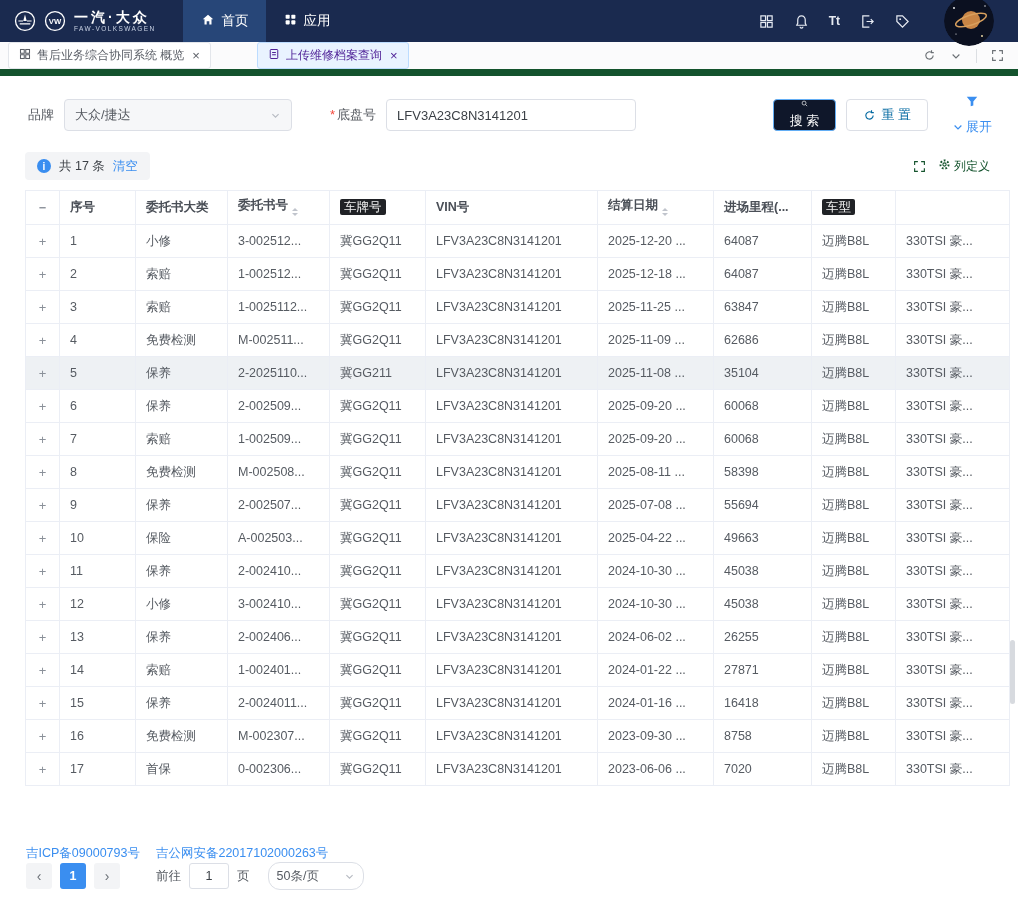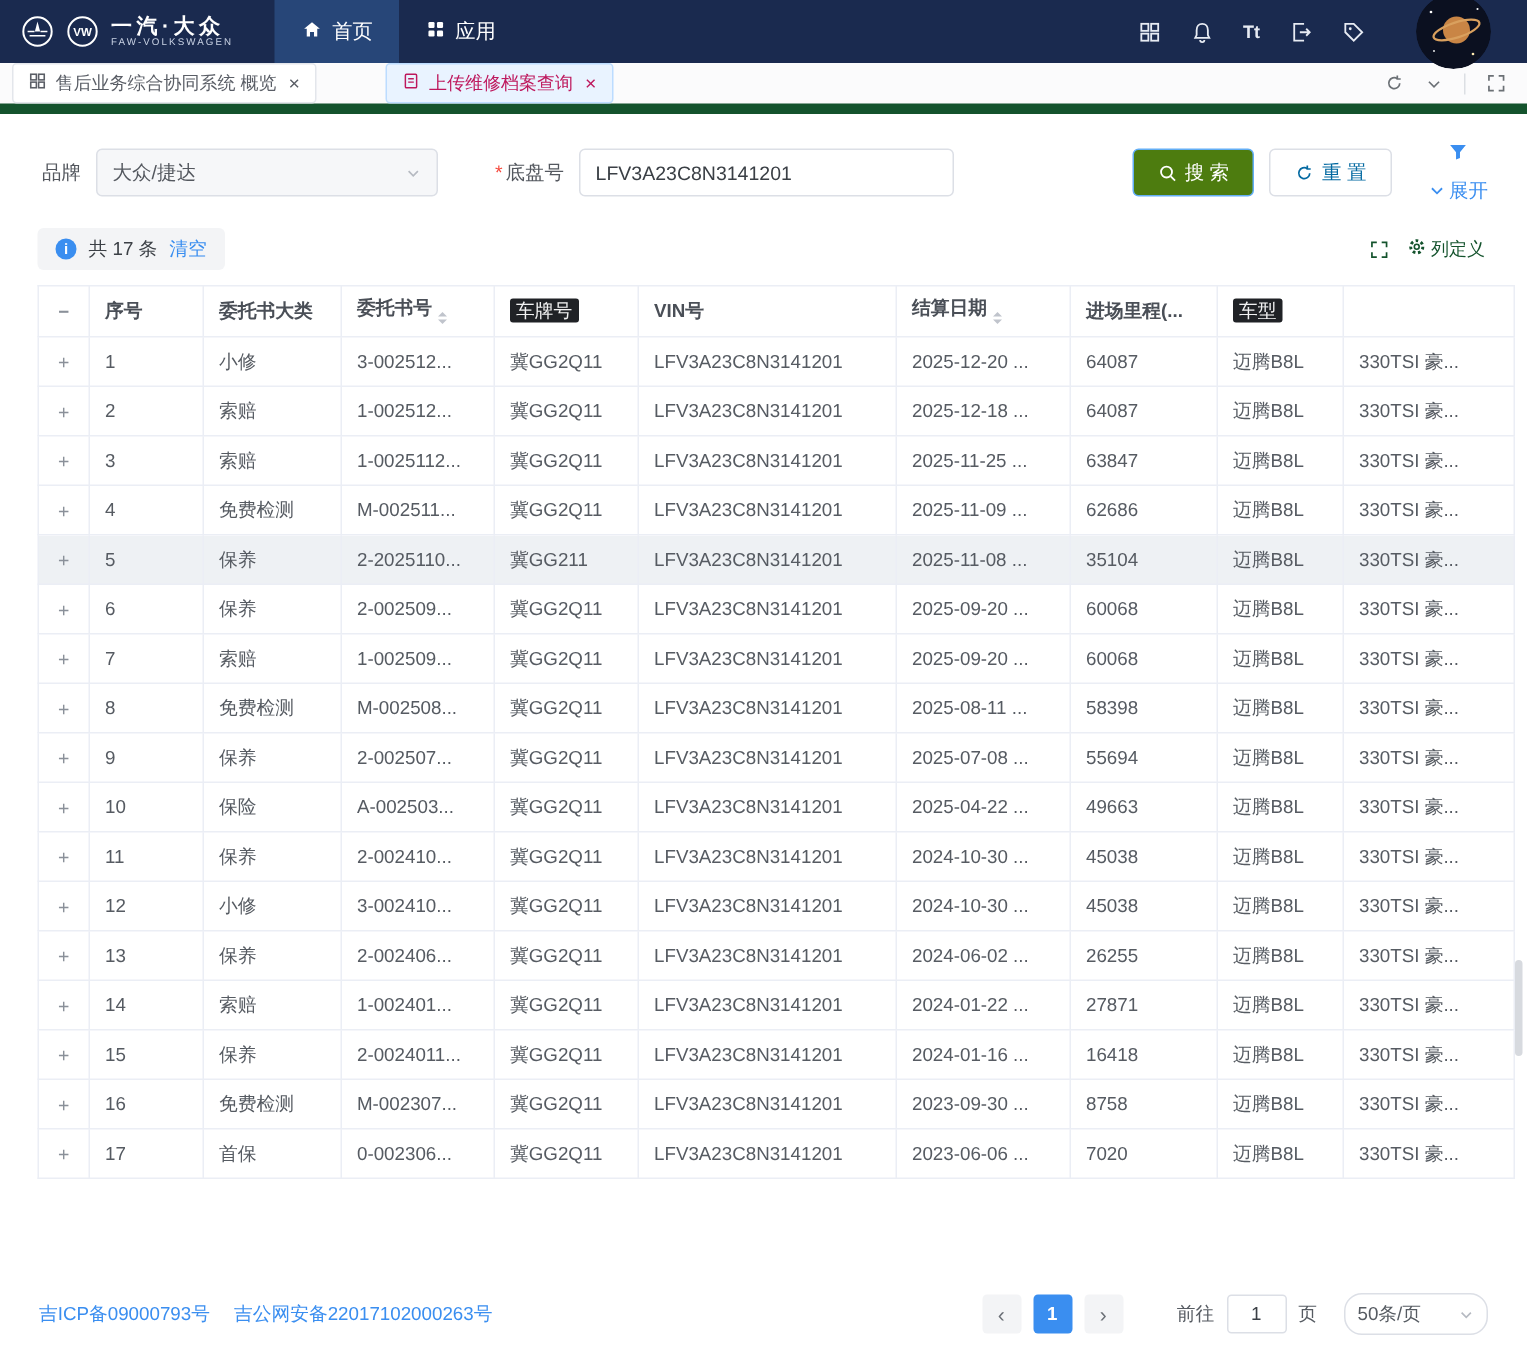--- a/index.html
+++ b/index.html
@@ -18,36 +18,36 @@
   .nav-item.active { background:#274678; }
   .nav-item.first { margin-left:28px; }
   .nav-right { margin-left:auto; display:flex; align-items:center; gap:20px; padding-right:108px; color:#e7ebf3; }
   .nav-right .nicon { display:flex; align-items:center; cursor:pointer; }
   .icon-tt { font-size:12px; font-weight:bold; letter-spacing:0; }
   .avatar { position:absolute; top:-4px; right:24px; width:50px; height:50px; border-radius:50%; overflow:hidden; z-index:30; cursor:pointer; }
 
   
   .tabbar { height:34px; background:#fbfbfc; border-bottom:7px solid #14532d; display:flex; align-items:center; padding-left:8px;gap:38px; }
   .tab { display:flex; align-items:center; gap:6px; height:27px; padding:0 10px; border:1px solid #e3e6eb; border-radius:3px; margin-right:8px; font-size:12px; color:#5a5e66; background:#fff; cursor:pointer; white-space:nowrap; }
-  .tab.active { background:#e9f3ff; border-color:#bcdcff; color:#be185d;align-items:center; }
+  .tab.active { background:#e9f3ff; border-color:#bcdcff; color:#4c1d95;align-items:center; }
   .tab .close { font-size:13px; margin-left:2px; cursor:pointer; }
   .tab-controls { margin-left:auto; display:flex; align-items:center; gap:14px; color:#6b7075; padding-right:14px; }
   .tab-controls .tcicon { display:flex; align-items:center; cursor:pointer; }
   .tc-divider { width:1px; height:14px; background:#dcdfe3; }
 
   
   .filterbar { display:flex; align-items:center; padding:18px 26px 8px 28px; gap:10px; }
   .flabel { font-size:13px; color:#54585f; white-space:nowrap; }
   .star { color:#f5493d; margin-right:2px; font-style:normal; }
   .select { width:228px; height:32px; border:1px solid #dcdfe6; border-radius:4px; background:#f6f7f9; display:flex; align-items:center; justify-content:space-between; padding:0 10px; font-size:13px; color:#54585f; cursor:pointer; }
   .select .chev { color:#b6bac2; display:flex; align-items:center; }
   .tinput { width:250px; height:32px; border:1px solid #dcdfe6; border-radius:4px; padding:0 10px; font-size:13px; color:#3a3f45; outline:none; }
   .spacer { flex:1; }
   .btn { height:32px; display:flex; align-items:center; gap:5px; padding:0 16px; border-radius:4px; border:1px solid #dcdfe6; background:#fff; font-size:13px; color:#0369a1; cursor:pointer; white-space:nowrap; }
-  .btn.primary { background:#4d7c0f; border-color:#63aef5; color:#fff; }
+  .btn.primary { background:#0f172a; border-color:#63aef5; color:#fff;flex-direction:column; }
   .filter-ops { display:flex; align-items:center; gap:10px; margin-left:14px; color:#3a8ef0; font-size:13px;flex-direction:column; }
   .filter-ops .fo { display:flex; align-items:center; gap:2px; cursor:pointer; }
 
   
   .summaryrow { display:flex; align-items:center; justify-content:space-between; padding:8px 28px 10px 25px; }
   .alert { display:flex; align-items:center; gap:8px; background:#f3f4f6; border-radius:4px; height:28px; padding:0 12px; font-size:12.5px; color:#3c4046; }
   .info-icon { width:14px; height:14px; border-radius:50%; background:#3a8ef0; color:#fff; font-size:10px; font-weight:bold; display:flex; align-items:center; justify-content:center; }
   .clear { color:#3a8ef0; cursor:pointer; text-decoration:none; }
   .table-ops { display:flex; align-items:center; gap:12px; color:#14532d; font-size:12px; }
   .table-ops .to { display:flex; align-items:center; gap:3px; cursor:pointer; }
@@ -62,21 +62,21 @@
   .plus { cursor:pointer; font-size:13px; color:#8a9099; }
   .sorter { display:inline-flex; flex-direction:column; margin-left:4px; vertical-align:-2px; cursor:pointer; }
   .car { width:0; height:0; border:3.5px solid transparent; }
   .car.up { border-bottom-color:#c0c4cc; margin-bottom:2px; }
   .car.down { border-top-color:#c0c4cc; }
   .redacted { background:#202226; color:#f2f2f2; padding:1px 4px; border-radius:2px; font-weight:normal; }
 
   .scrollhint { position:absolute; right:3px; top:640px; width:5px; height:64px; border-radius:3px; background:#d7dadf; }
 
   
-  .footer { position:absolute; left:0; right:0; bottom:10px; display:flex; align-items:center; justify-content:space-between; padding:0 26px; }
+  .footer { position:absolute; left:0; right:0; bottom:10px; display:flex; justify-content:space-between; padding:0 26px;flex-direction:column; }
   .links { display:flex; gap:16px; font-size:12.5px; }
   .links a { color:#3a8ef0; text-decoration:none; cursor:pointer; }
   .pager { display:flex; align-items:center; gap:8px; font-size:12.5px; color:#565b62; }
   .pbtn { min-width:26px; height:26px; line-height:26px; text-align:center; background:#f3f4f6; border-radius:3px; color:#6a6f76; font-size:14px; cursor:pointer; padding:0 4px; }
   .pbtn.active { background:#3a8ef0; color:#fff; font-size:12.5px; font-weight:bold; }
   .goto { margin-left:28px; }
   .pinput { width:40px; height:26px; border:1px solid #dcdfe6; border-radius:3px; text-align:center; font-size:12.5px; color:#3a3f45; outline:none; }
   .psel { margin-left:10px; width:96px; height:28px; border:1px solid #dcdfe6; border-radius:12px; display:flex; align-items:center; justify-content:space-between; padding:0 8px; color:#565b62; cursor:pointer; background:#fff; }
   .psel .chev { color:#b6bac2; display:flex; align-items:center; }
 </style>

